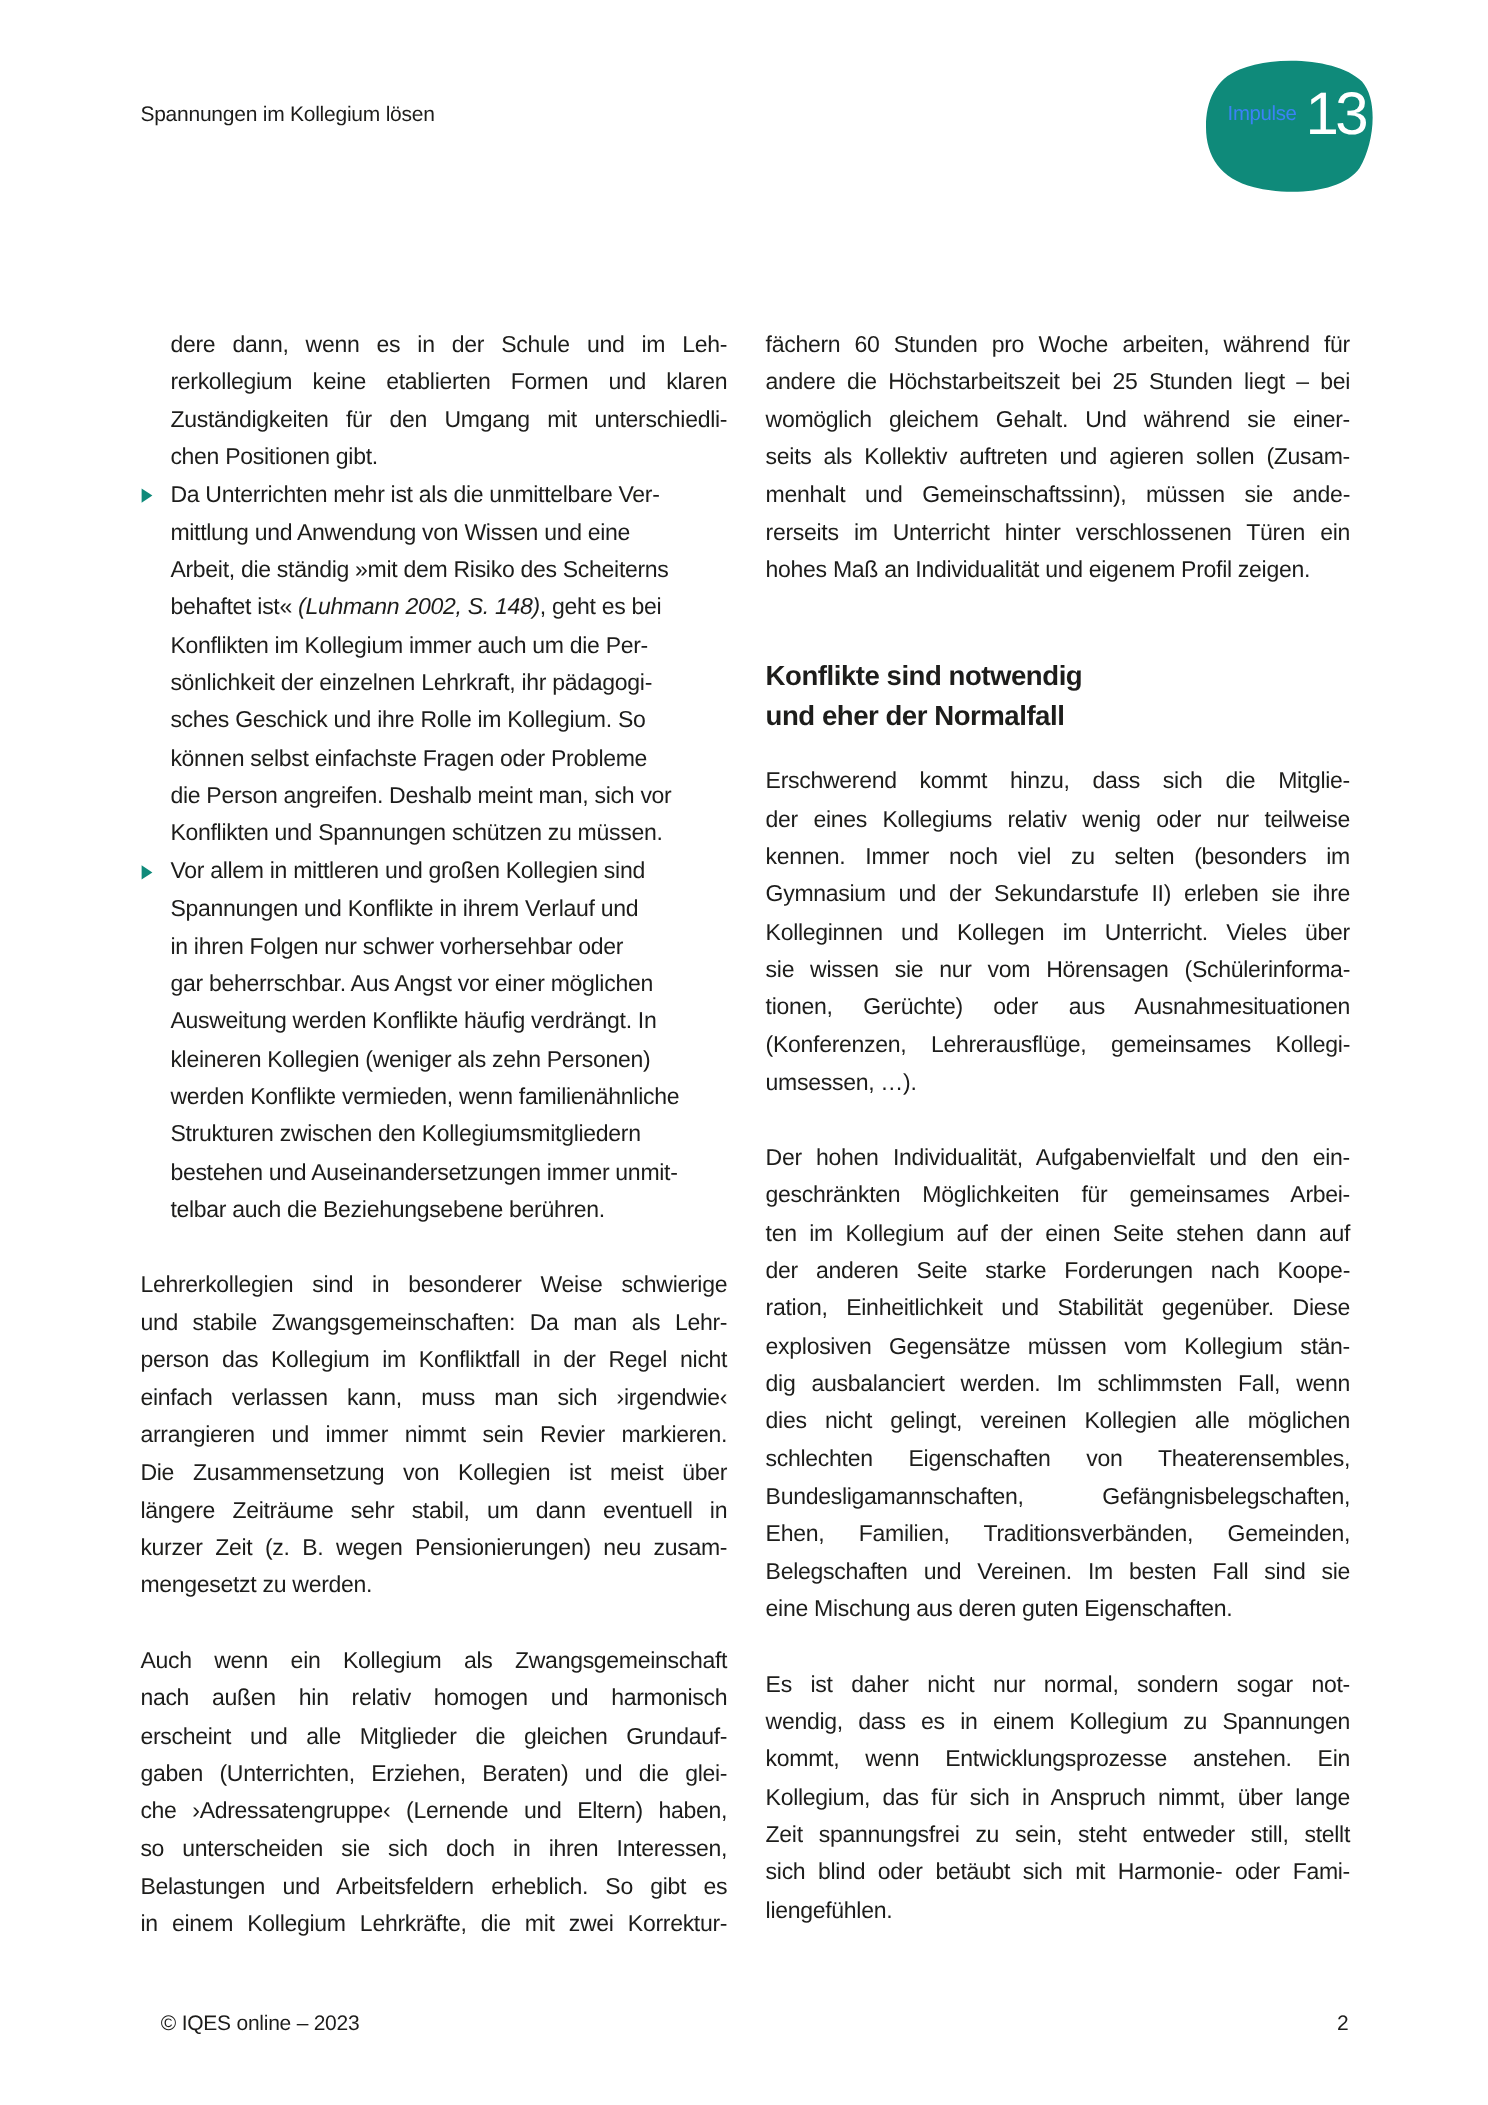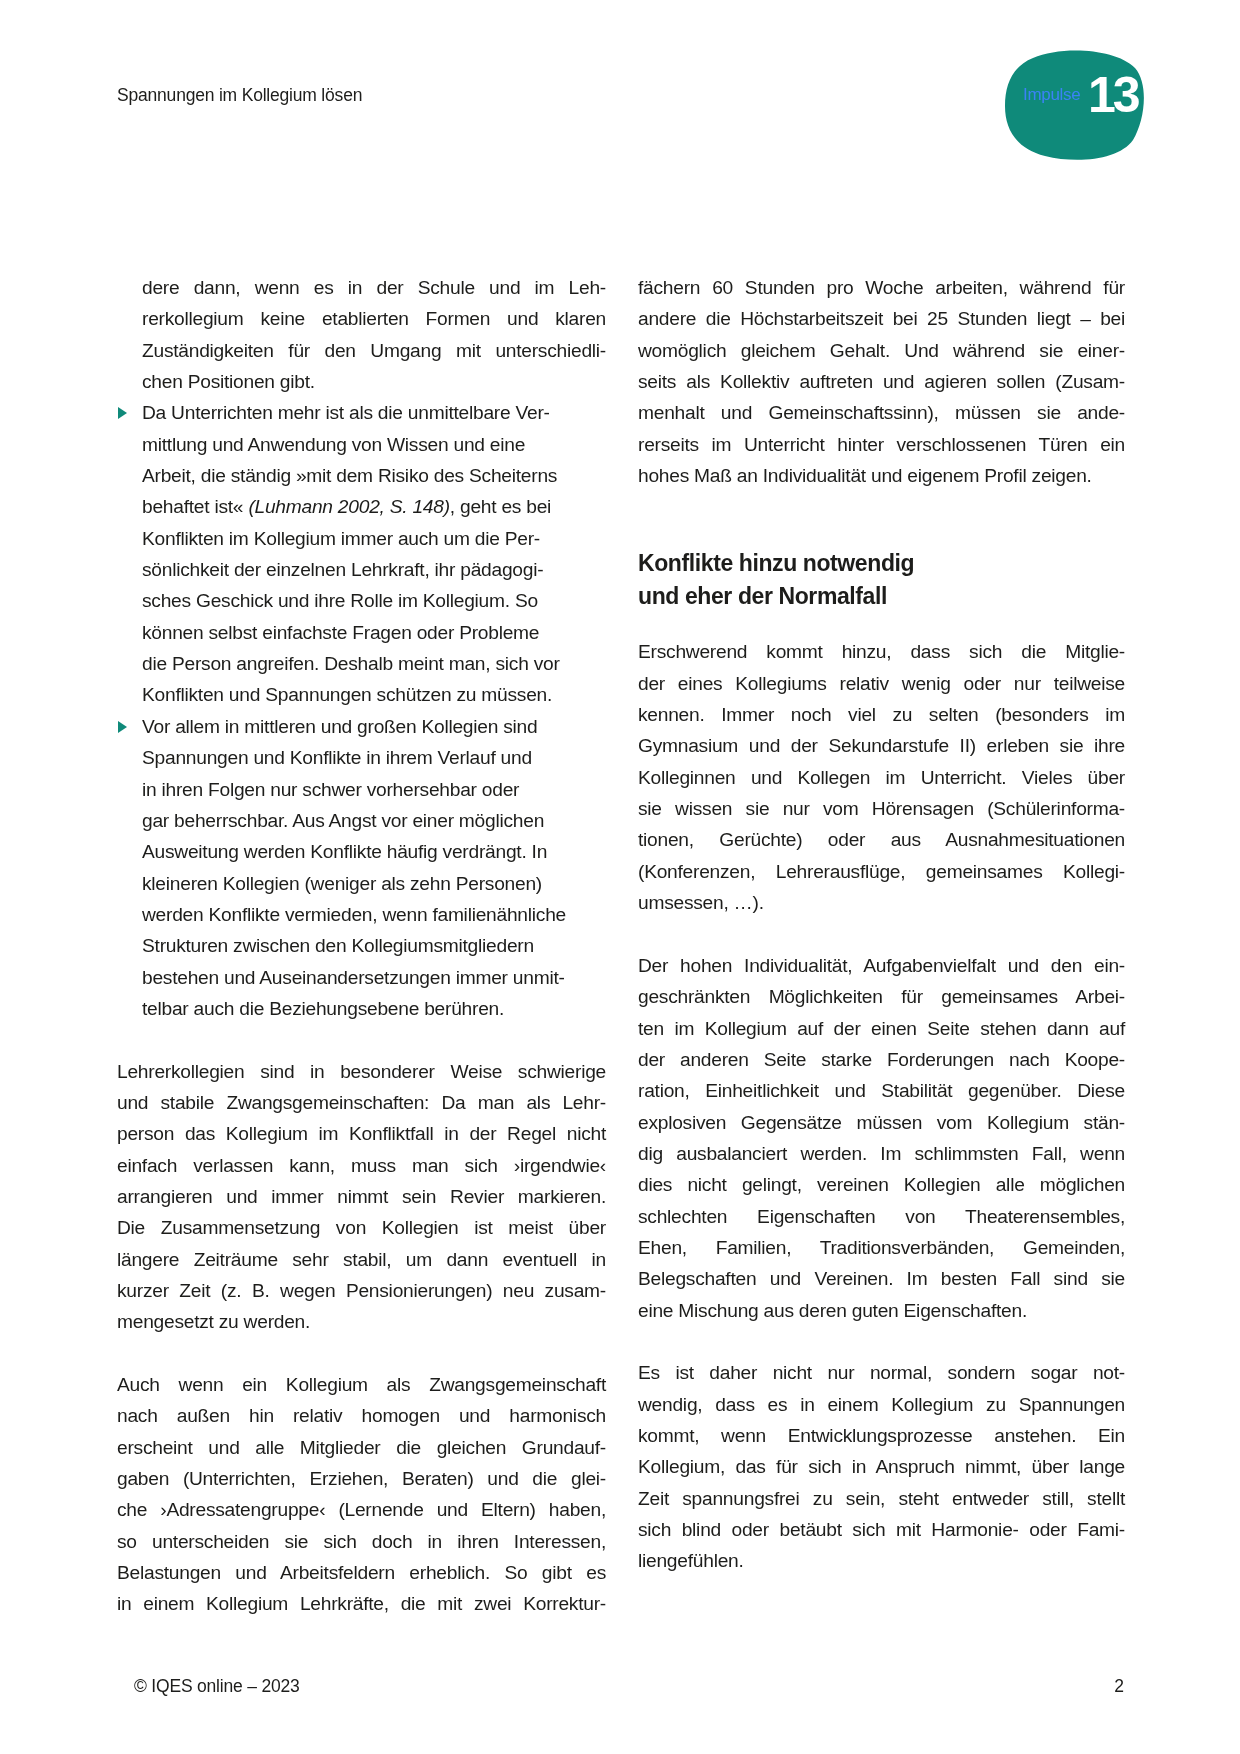--- a/index.html
+++ b/index.html
@@ -2,21 +2,21 @@
 <html><head>
 <meta charset="utf-8">
 <style>
   html, body { margin: 0; padding: 0; background: #ffffff; }
   body { width: 1240px; height: 1754px; position: relative; overflow: hidden;
          font-family: "Liberation Sans", sans-serif; color: #1d1d1b; }
   .running-head { position: absolute; left: 117px; top: 85px; font-size: 17.5px; letter-spacing: -0.2px; color: #1d1d1b; }
   .badge { position: absolute; left: 1003px; top: 50px; width: 142px; height: 112px; }
   .badge svg { position: absolute; left: 0; top: 0; }
   .badge-label { position: absolute; left: 20px; top: 35px; font-size: 17px; color: #3b82f6; letter-spacing: -0.3px; }
-  .badge-num { position: absolute; left: 85px; top: 20px; font-size: 50px; color: #ffffff; font-weight: bold; letter-spacing: -3px; line-height: 1; }
+  .badge-num { position: absolute; left: 85px; top: 20px; font-size: 50px; color: #ffffff; font-weight: normal; letter-spacing: -3px; line-height: 1; }
   .col { position: absolute; top: 272px; font-size: 19.2px; line-height: 31.35px; letter-spacing: -0.25px; }
   .col-left { left: 117px; width: 489px; }
   .col-right { left: 638px; width: 487px; }
   .para { margin: 0; text-align: justify; text-align-last: left; }
   .bl { display: block; white-space: nowrap; }
   .bl.just { text-align-last: justify; white-space: normal; }
   .bullet-item { position: relative; padding-left: 25px; }
   .bullet-cont { padding-left: 25px; }
   .bullet-marker { position: absolute; left: 1px; top: 10px; width: 0; height: 0;
                    border-top: 6.5px solid transparent; border-bottom: 6.5px solid transparent;
@@ -111,21 +111,21 @@
     <span class="bl just">womöglich gleichem Gehalt. Und während sie einer-</span>
     <span class="bl just">seits als Kollektiv auftreten und agieren sollen (Zusam-</span>
     <span class="bl just">menhalt und Gemeinschaftssinn), müssen sie ande-</span>
     <span class="bl just">rerseits im Unterricht hinter verschlossenen Türen ein</span>
     <span class="bl">hohes Maß an Individualität und eigenem Profil zeigen.</span>
   </div>
 
   <div style="height:56px"></div>
 
   <h2 class="heading">
-    <span class="bl">Konflikte hinzu notwendig</span>
+    <span class="bl">Konflikte sind notwendig</span>
     <span class="bl">und eher der Normalfall</span>
   </h2>
 
   <div style="height:23px"></div>
 
   <div class="para">
     <span class="bl just">Erschwerend kommt hinzu, dass sich die Mitglie-</span>
     <span class="bl just">der eines Kollegiums relativ wenig oder nur teilweise</span>
     <span class="bl just">kennen. Immer noch viel zu selten (besonders im</span>
     <span class="bl just">Gymnasium und der Sekundarstufe II) erleben sie ihre</span>
@@ -141,20 +141,21 @@
   <div class="para">
     <span class="bl just">Der hohen Individualität, Aufgabenvielfalt und den ein-</span>
     <span class="bl just">geschränkten Möglichkeiten für gemeinsames Arbei-</span>
     <span class="bl just">ten im Kollegium auf der einen Seite stehen dann auf</span>
     <span class="bl just">der anderen Seite starke Forderungen nach Koope-</span>
     <span class="bl just">ration, Einheitlichkeit und Stabilität gegenüber. Diese</span>
     <span class="bl just">explosiven Gegensätze müssen vom Kollegium stän-</span>
     <span class="bl just">dig ausbalanciert werden. Im schlimmsten Fall, wenn</span>
     <span class="bl just">dies nicht gelingt, vereinen Kollegien alle möglichen</span>
     <span class="bl just">schlechten Eigenschaften von Theaterensembles,</span>
+    <span class="bl just">Bundesligamannschaften, Gefängnisbelegschaften,</span>
     <span class="bl just">Ehen, Familien, Traditionsverbänden, Gemeinden,</span>
     <span class="bl just">Belegschaften und Vereinen. Im besten Fall sind sie</span>
     <span class="bl">eine Mischung aus deren guten Eigenschaften.</span>
   </div>
 
   <div class="gap"></div>
 
   <div class="para">
     <span class="bl just">Es ist daher nicht nur normal, sondern sogar not-</span>
     <span class="bl just">wendig, dass es in einem Kollegium zu Spannungen</span>

